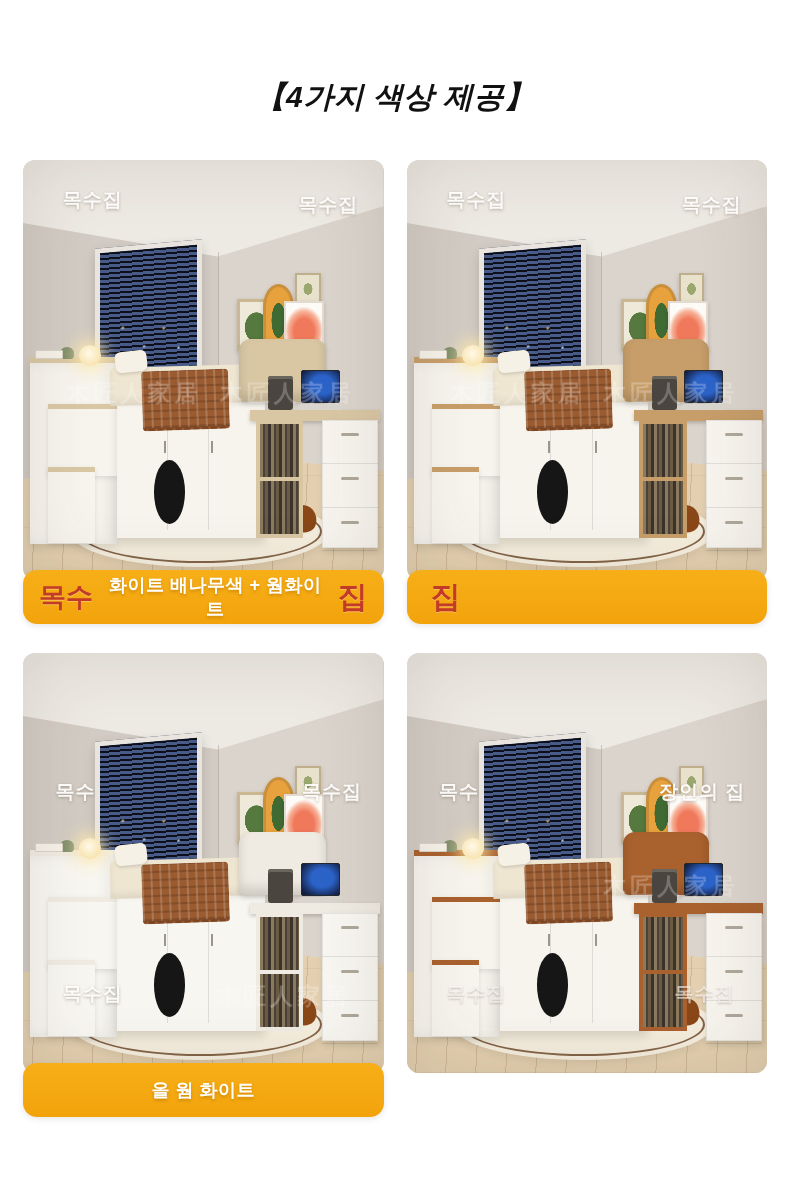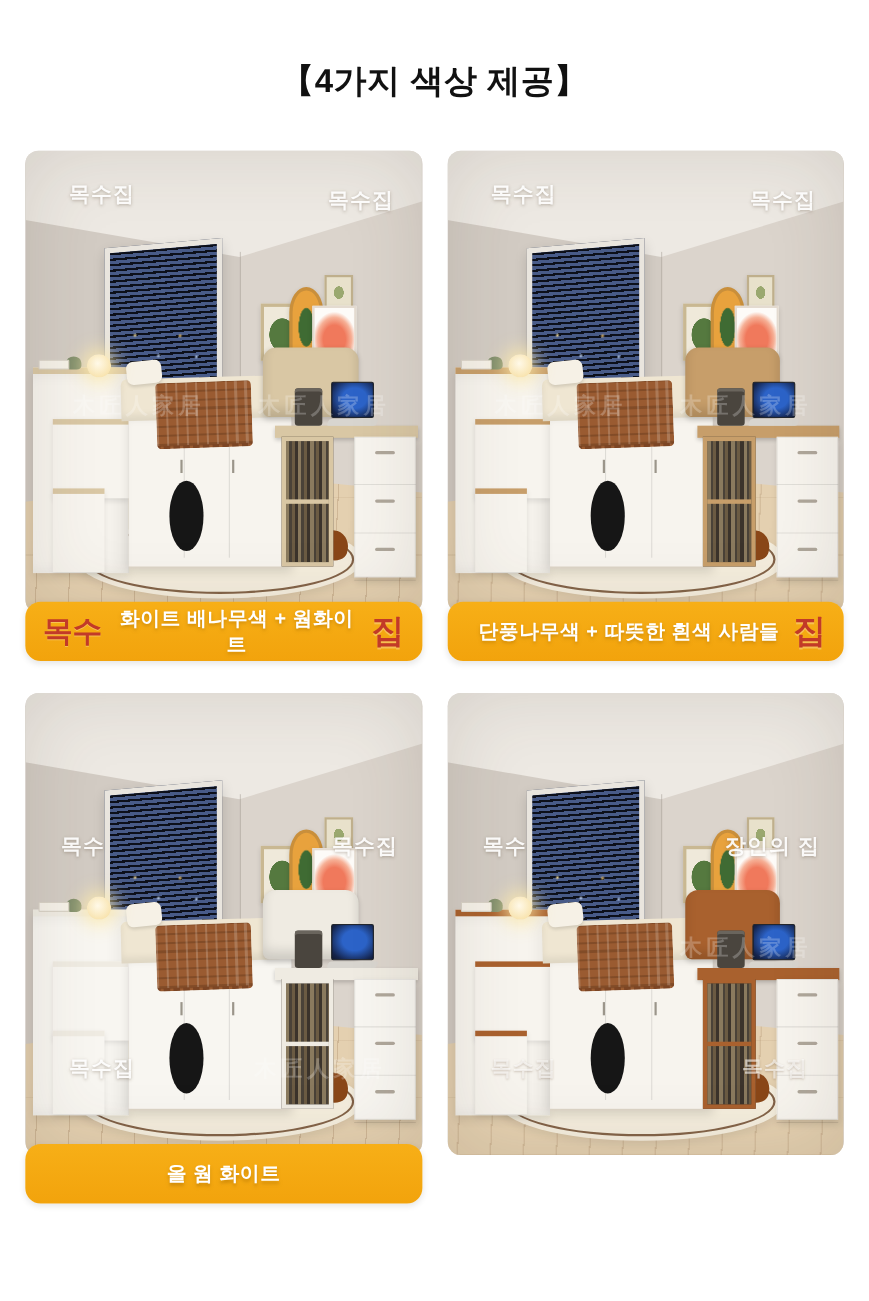--- a/index.html
+++ b/index.html
@@ -1,21 +1,21 @@
 <!DOCTYPE html>
 <html style="--bar-top: #F7AF17; --bar-bottom: #F2A30C; --accent-red: #C23A28;"><head>
 <meta charset="utf-8">
 <style>
   html,body{margin:0;padding:0;}
   body{
     width:790px; background:#ffffff;
     font-family:"Liberation Sans","DejaVu Sans",sans-serif;
     color:#111;
   }
-  .header{padding-top:54px;text-align:center;}
+  .header{padding-top:77px;text-align:center;font-style:italic;}
   .title{font-size:30px;font-weight:700;letter-spacing:.5px;}
   .subtitle{margin-top:37px;font-size:24px;font-weight:700;}
   .grid{
     margin:42px 23px 14px; display:grid;
     grid-template-columns:1fr 1fr; column-gap:23px; row-gap:29px;
   }
   .card{position:relative;}
   
   .photo{
     position:relative; width:100%; height:420px;
@@ -109,21 +109,21 @@
   .laptop-screen{position:absolute;left:0;top:0;right:10%;bottom:18%;border:1px solid #23272E;
     border-radius:2px;
     background:#0D1322 radial-gradient(85% 85% at 55% 45%,#2C63C8 0 35%,#15244C 75%,#0D1322 100%);}
   .laptop::after{content:"";position:absolute;left:-6%;right:2%;bottom:0;height:15%;
     background:#D8D5CF;border-radius:2px;transform:skewX(-24deg);}
   .coffee{position:absolute;left:68%;top:51.5%;width:7%;height:8%;background:#4A453E;
     border-radius:3px;box-shadow:inset 0 3px 0 #6A655D;z-index:2;}
   
   .wm{position:absolute;z-index:6;font-weight:700;font-size:19px;letter-spacing:1px;
     color:rgba(255,255,255,.92);text-shadow:0 1px 3px rgba(90,70,50,.38);white-space:nowrap;}
-  .wm-faint{font-size:20px;letter-spacing:4px;color:rgba(255,255,255,.24);text-shadow:none;}
+  .wm-faint{font-size:23px;letter-spacing:4px;color:rgba(255,255,255,.24);text-shadow:none;}
   .wm-soft{color:rgba(255,255,255,.58);text-shadow:0 1px 2px rgba(90,60,30,.25);}
   .wm-tl{left:11%;top:6.5%;} .wm-tr{right:7%;top:7.5%;}
   .wm-ul{left:9%;top:30%;}  .wm-ur{right:6%;top:30%;}
   .wm-ml{left:12%;top:52%;} .wm-mr{right:8%;top:52%;}
   .wm-bl{left:11%;top:78%;} .wm-br{right:9%;top:78%;}
   
   .caption{
     position:relative;z-index:7;height:54px;margin-top:-10px;border-radius:14px;
     background:linear-gradient(180deg,var(--bar-top,#F7AF17),var(--bar-bottom,#F2A30C));
     display:flex;align-items:center;gap:8px;padding:0 16px;
@@ -240,21 +240,20 @@
       <div class="laptop">
         <div class="laptop-screen"></div>
       </div>
     <span class="wm wm-tl wm-light">목수집</span>
         <span class="wm wm-tr wm-light">목수집</span>
         <span class="wm wm-ml wm-faint">木匠人家居</span>
         <span class="wm wm-mr wm-faint">木匠人家居</span>
       </div>
     <div class="caption">
       <span class="cap-accent cap-prefix"></span>
-      <span class="cap-main">단풍나무색 + 따뜻한 흰색 사람들</span>
       <span class="cap-accent cap-suffix">집</span>
     </div>
   </div>
     <div class="card" style="--wood: #EFEBE2; --cabinet: #F8F6F1;">
     <div class="photo">
       <div class="wall-right"></div>
       <div class="ceiling"></div>
       <div class="corner-line"></div>
       <div class="floor"></div>
       <div class="window">

